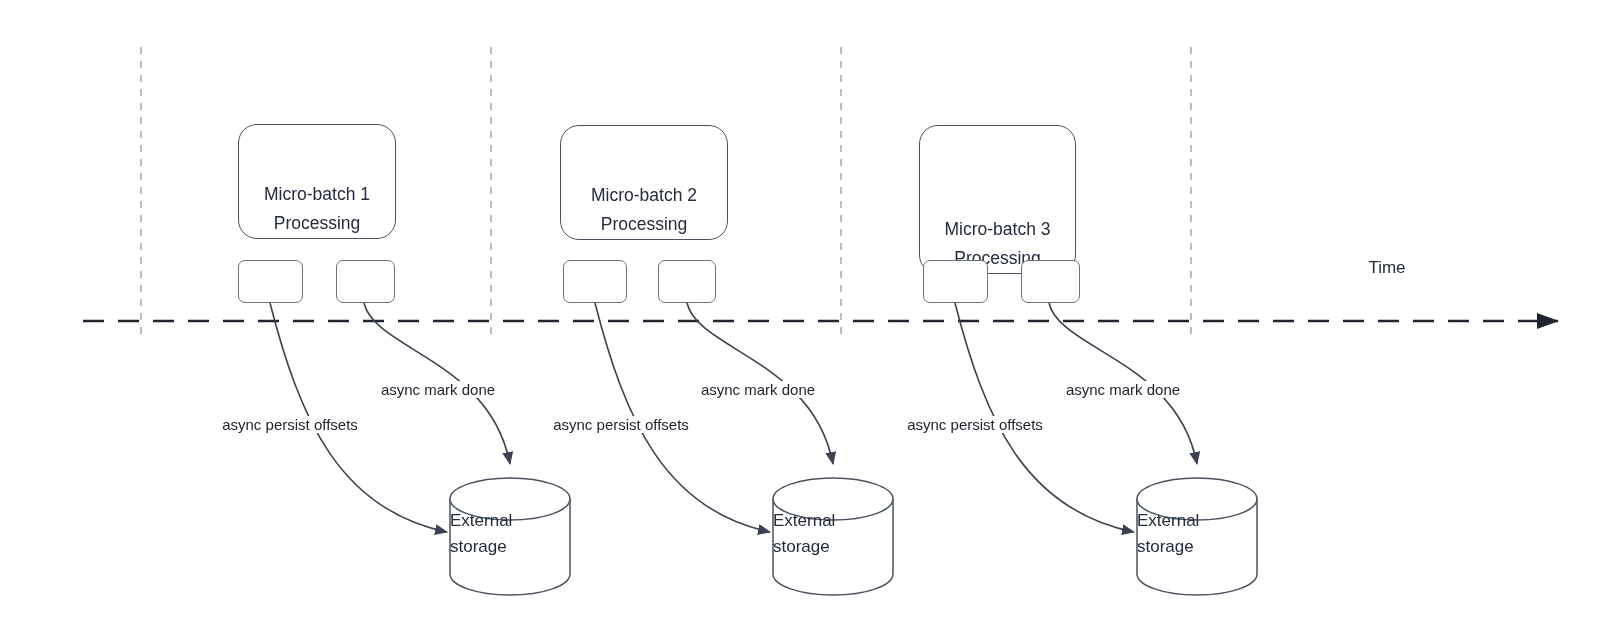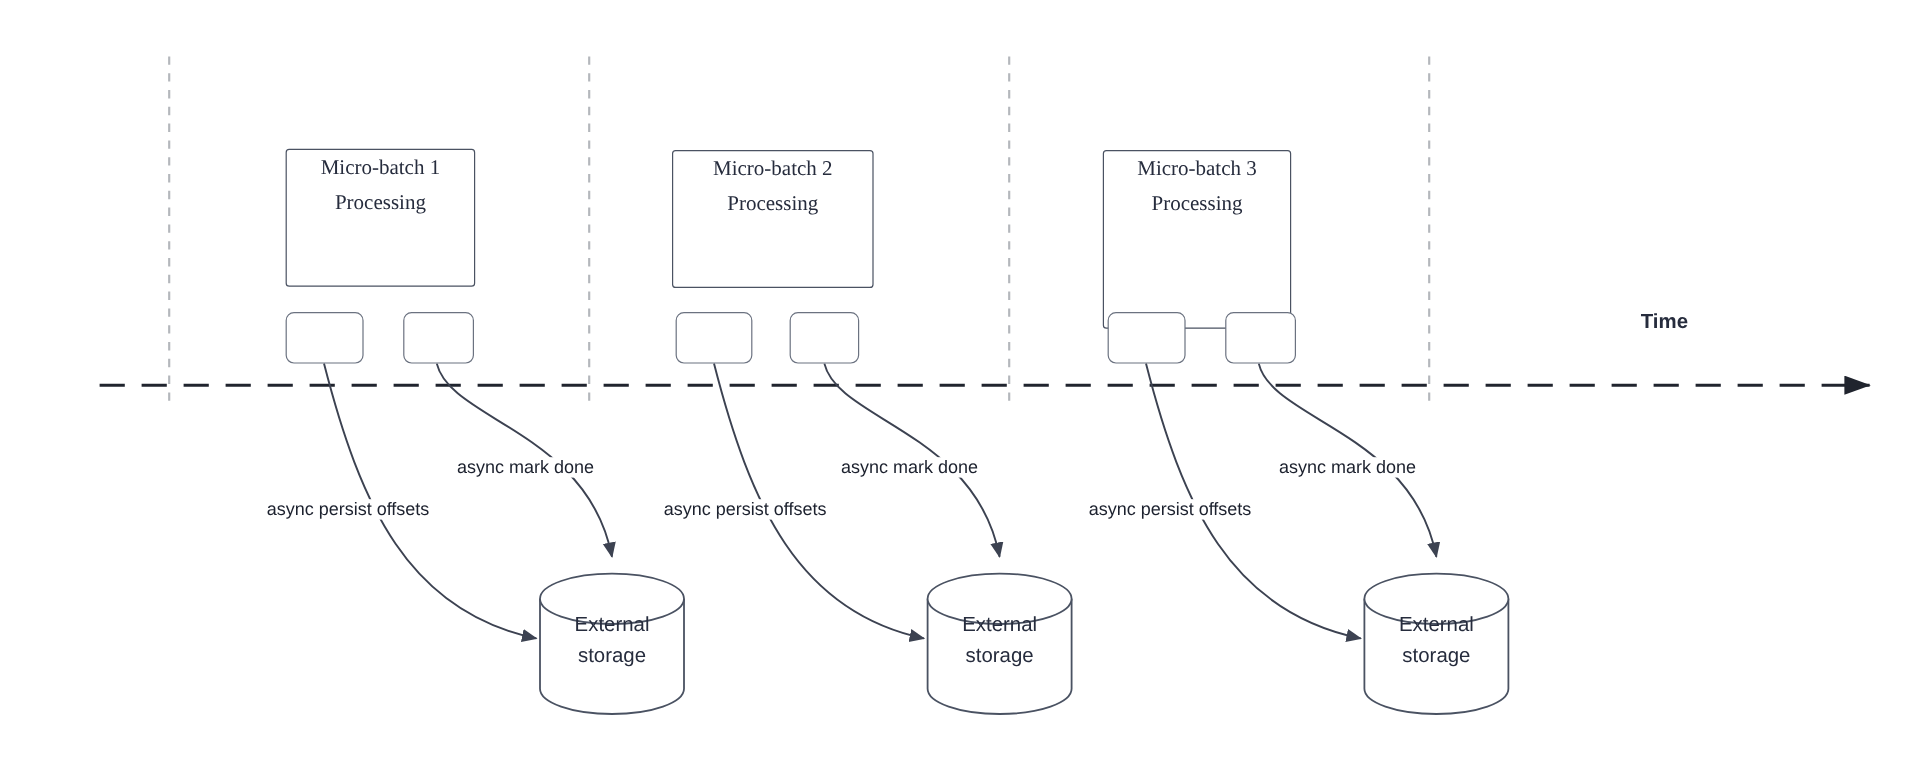--- a/index.html
+++ b/index.html
@@ -22,26 +22,25 @@
     overflow: hidden;
   }
   .layer {
     position: absolute;
     left: 0; top: 0;
     width: 1600px; height: 642px;
   }
   .mbox {
     position: absolute;
     border: 1.5px solid var(--box-border);
-    border-radius: 3px;
+    border-radius: 19px;
     background: #fff;
     display: flex;
-    align-items: flex-start;
+    align-items: flex-end;
     justify-content: center;
-    font-family: Liberation Serif, serif;
   }
   .mbox-label {
     font-size: 17.5px;
     line-height: 1.65;
     color: var(--text);
     text-align: center;
     white-space: pre-line;
   }
   .sbox {
     position: absolute;
@@ -58,30 +57,28 @@
     color: var(--label-text);
     background: var(--background);
     padding: 0 3px;
     white-space: nowrap;
   }
   .storage-label {
     position: absolute;
     font-size: 17px;
     line-height: 1.5;
     color: var(--text);
-    text-align: center;
     white-space: pre-line;
   }
   .time-label {
     position: absolute;
     transform: translateX(-50%);
     font-size: 17px;
     color: var(--text);
     white-space: nowrap;
-    font-weight: bold;
   }
 </style>
 </head>
 <body>
 
 <div class="stage">
 
   <svg class="layer" width="1600" height="642" viewBox="0 0 1600 642">
     <defs>
       <marker id="arrowL" markerUnits="userSpaceOnUse" markerWidth="24" markerHeight="18" refX="21" refY="8" orient="auto">

